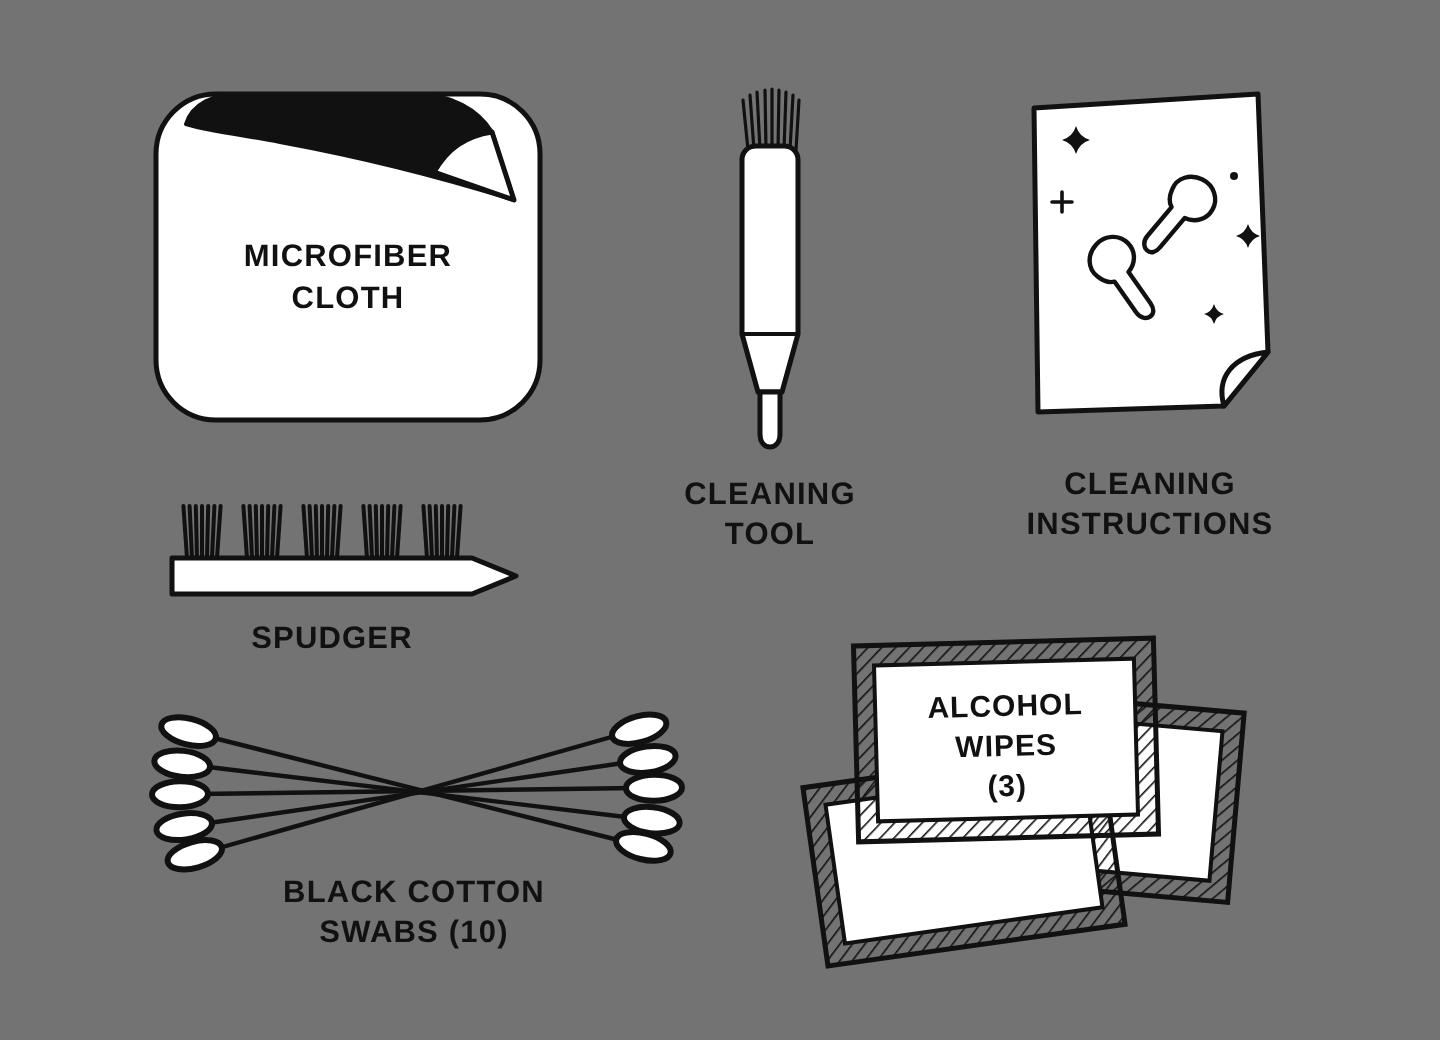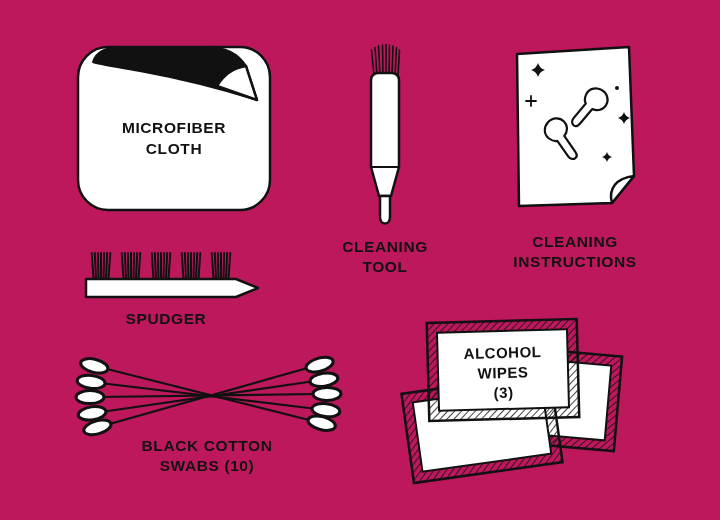--- a/index.html
+++ b/index.html
@@ -4,21 +4,21 @@
 <style>
   html, body {
     margin: 0;
     padding: 0;
     background: #ffffff;
   }
   .canvas {
     position: relative;
     width: 720px;
     height: 520px;
-    background: #be185d;
+    background: #737373;
     overflow: hidden;
   }
   svg { display: block; }
   .label {
     font-family: "Liberation Sans", sans-serif;
     font-weight: 700;
     font-size: 15.5px;
     letter-spacing: 0.6px;
     text-anchor: middle;
     fill: #111111;

